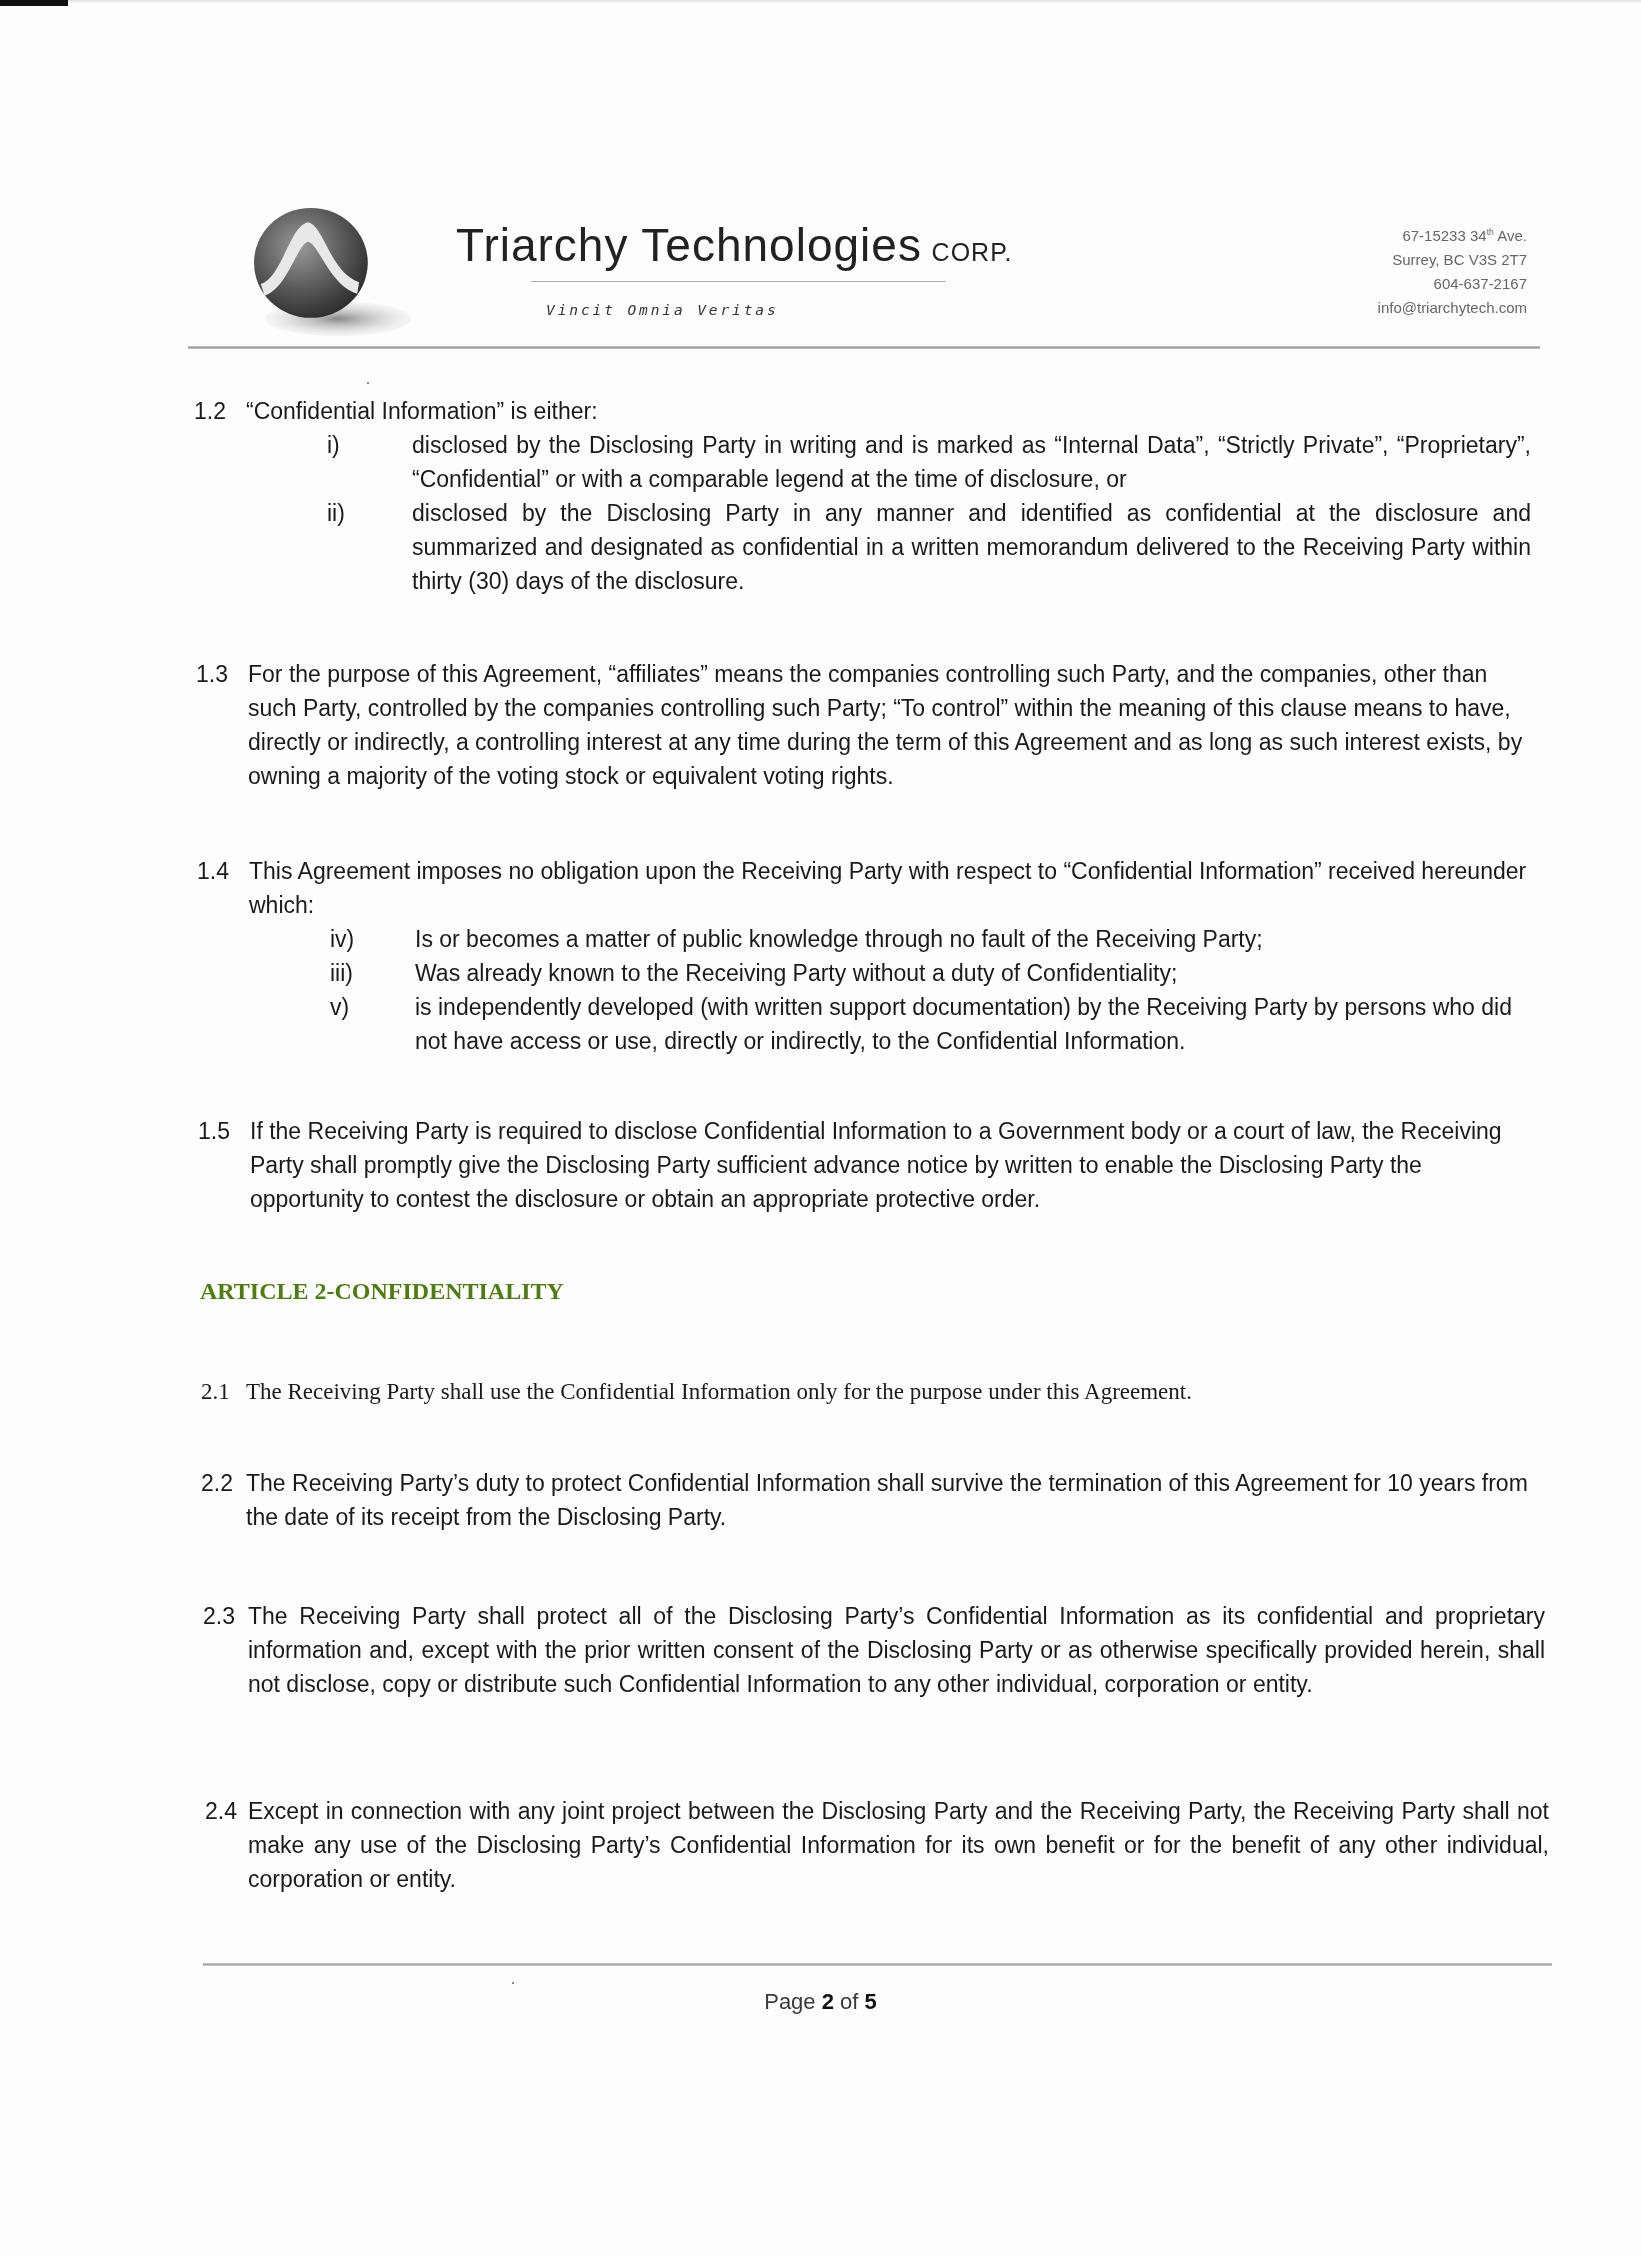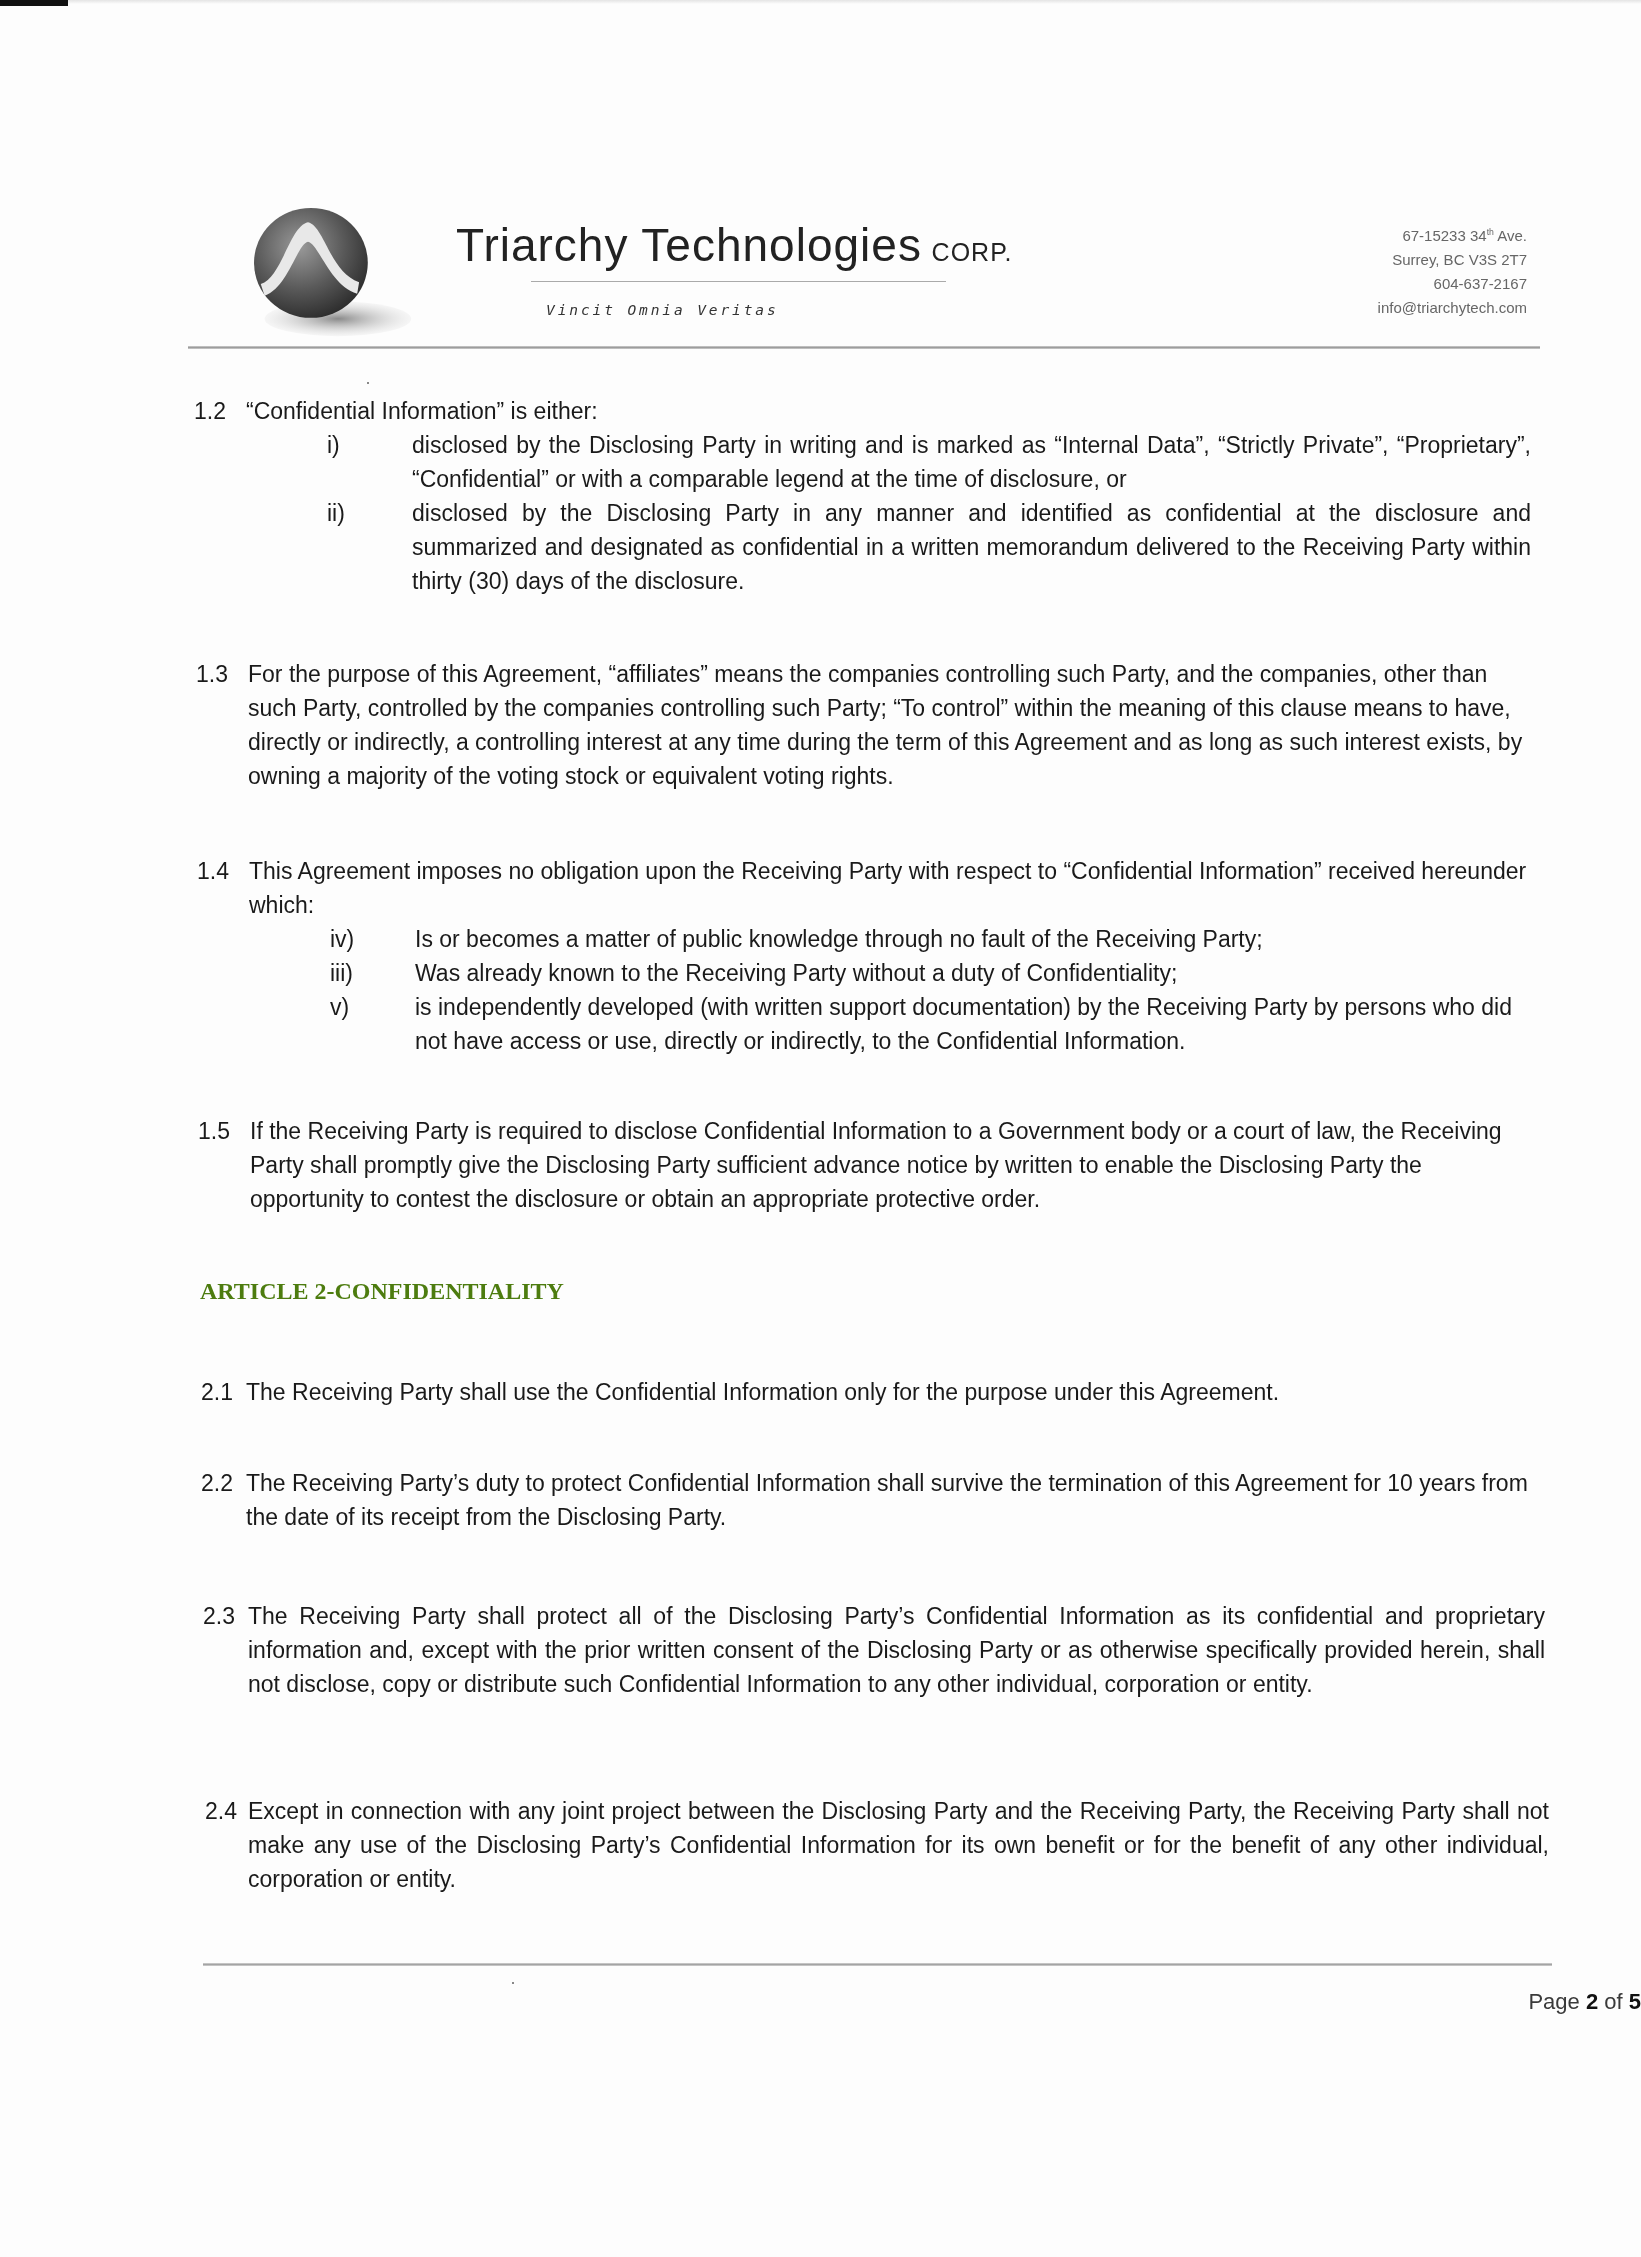--- a/index.html
+++ b/index.html
@@ -25,21 +25,21 @@
     .clause .num { position: absolute; left: 0; top: 0; }
     .clause .text { margin-left: 52px; }
     .clause .text.just { text-align: justify; }
     .item { position: relative; }
     .item .rn { position: absolute; left: 0; top: 0; }
     .item .it { margin-left: 85px; }
     .article { position: absolute; left: 200px; top: 1278px; font-family: "Liberation Serif", serif; font-weight: bold; font-size: 24px; color: #4d7c0f; }
 
     
     .footer-rule { position: absolute; left: 203px; top: 1963px; width: 1349px; height: 2.9px; background: linear-gradient(#d4d4d4, #a4a4a4, #d4d4d4); }
-    .page-no { position: absolute; left: 0; right: 0; top: 1989px; text-align: right; font-size: 22px; color: #3a3a3a; }
+    .page-no { position: absolute; left: 0; right: 0; top: 1989px; text-align: center; font-size: 22px; color: #3a3a3a; }
     .page-no b { color: #111; }
     .speck { position: absolute; width: 1.9px; height: 1.9px; background: #888; }
   </style>
 </head>
 <body>
 
 <div class="corner"></div>
 <div class="topedge"></div>
 
 <div class="logo">
@@ -106,21 +106,21 @@
   </div>
 </div>
 
 <div class="clause" style="left:198px; top:1114px; width:1337px;">
   <span class="num">1.5</span>
   <div class="text">If the Receiving Party is required to disclose Confidential Information to a Government body or a court of law, the Receiving Party shall promptly give the Disclosing Party sufficient advance notice by written to enable the Disclosing Party the opportunity to contest the disclosure or obtain an appropriate protective order.</div>
 </div>
 
 <div class="article">ARTICLE 2-CONFIDENTIALITY</div>
 
-<div class="clause" style="left:201px; top:1375px; width:1342px;">
+<div class="clause" style="left:201px; top:1375px; width:1342px;font-family:Liberation Serif, serif;">
   <span class="num">2.1</span>
   <div class="text" style="margin-left:45px;">The Receiving Party shall use the Confidential Information only for the purpose under this Agreement.</div>
 </div>
 
 <div class="clause" style="left:201px; top:1466px; width:1344px;">
   <span class="num">2.2</span>
   <div class="text" style="margin-left:45px;">The Receiving Party’s duty to protect Confidential Information shall survive the termination of this Agreement for 10 years from the date of its receipt from the Disclosing Party.</div>
 </div>
 
 <div class="clause" style="left:203px; top:1599px; width:1342px;">

